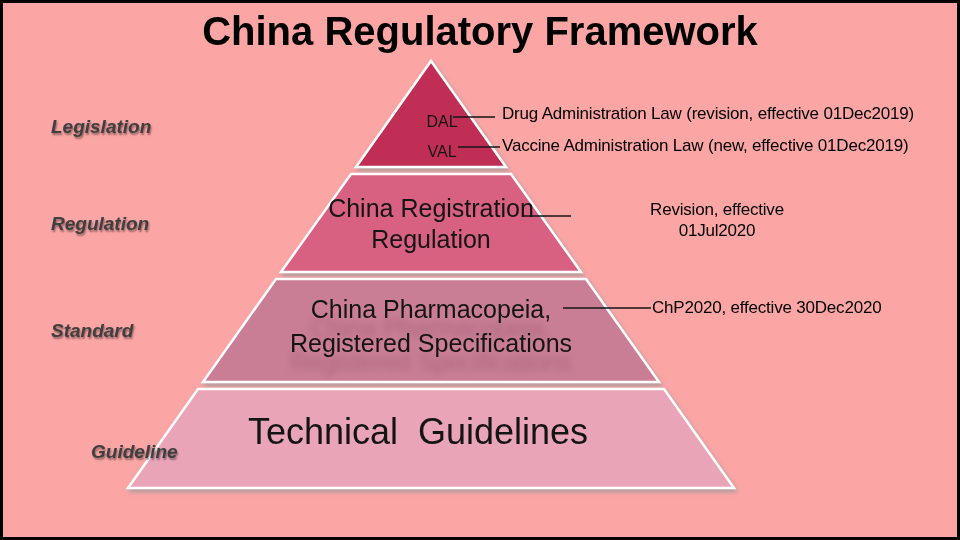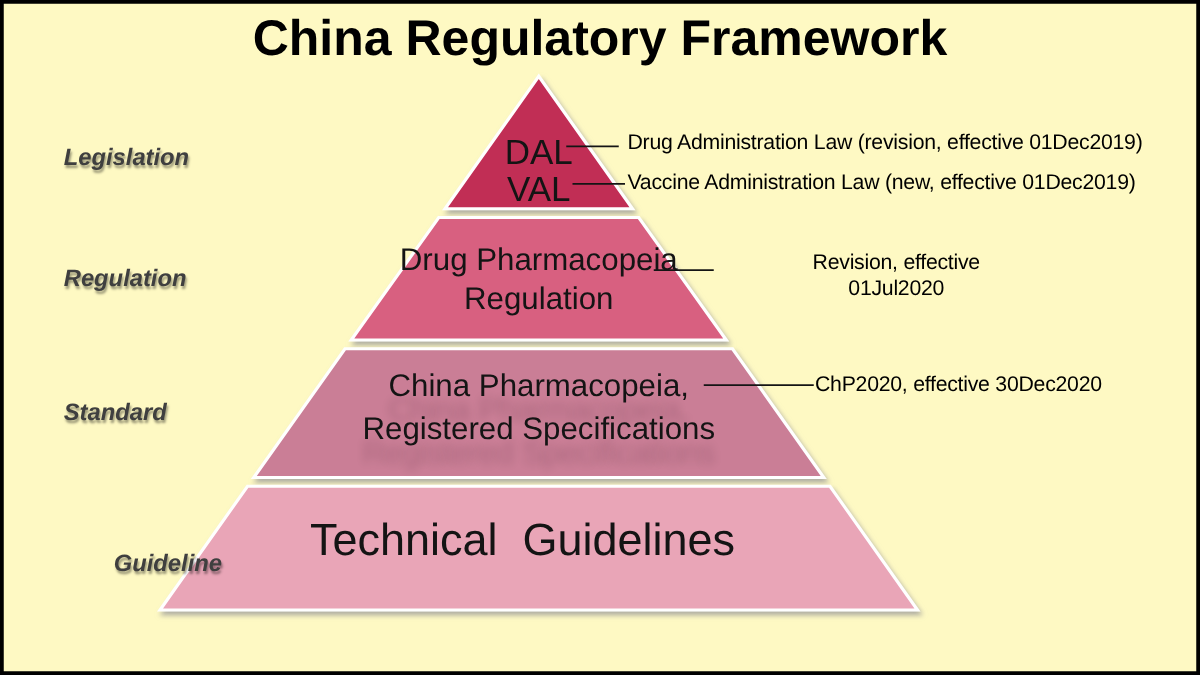--- a/index.html
+++ b/index.html
@@ -2,21 +2,21 @@
 <html><head>
 <meta charset="utf-8">
 <style>
   html, body { margin: 0; padding: 0; background: #fff; }
   .canvas {
     position: relative;
     width: 960px;
     height: 540px;
     box-sizing: border-box;
     border: 3px solid #000;
-    background: #fef9c3;
+    background: #fca5a5;
     overflow: hidden;
     font-family: "Liberation Sans", sans-serif;
   }
   .title {
     position: absolute;
     top: 6px; left: 0; right: 0;
     margin: 0;
     text-align: center;
     font-size: 40px;
     font-weight: bold;
@@ -38,21 +38,21 @@
   .lbl-regulation  { top: 210px; }
   .lbl-standard    { top: 317px; }
   .lbl-guideline   { top: 438px; margin-left: 40px; }
   .tier-text {
     position: absolute;
     text-align: center;
     color: #141414;
     white-space: nowrap;
   }
   .tier-text div { pointer-events: none; }
-  .t1 { left: 353px; top: 104px; width: 150px; font-size: 28px; line-height: 30px; }
+  .t1 { left: 364px; top: 104px; width: 150px; font-size: 16px; line-height: 30px; }
   .t2 { left: 278px; top: 190px; width: 300px; font-size: 25px; line-height: 31px; }
   .t3 { left: 253px; top: 289px; width: 350px; font-size: 25px; line-height: 34px;
         text-shadow: 0 19px 7px rgba(40,10,25,0.18); }
   .t4 { left: 170px; top: 408px; width: 490px; font-size: 36px; word-spacing: 10px; }
   .annotation {
     position: absolute;
     font-size: 17px;
     color: #000;
     letter-spacing: -0.2px;
     white-space: nowrap;
@@ -90,21 +90,21 @@
   <div class="side-label lbl-regulation">Regulation</div>
   <div class="side-label lbl-standard">Standard</div>
   <div class="side-label lbl-guideline">Guideline</div>
 
   <div class="tier-text t1">
     <div>DAL</div>
     <div>VAL</div>
   </div>
 
   <div class="tier-text t2">
-    <div>Drug Pharmacopeia</div>
+    <div>China Registration</div>
     <div>Regulation</div>
   </div>
 
   <div class="tier-text t4">
     <div>Technical Guidelines</div>
   </div>
 
   <div class="tier-text t3">
     <div>China Pharmacopeia,</div>
     <div>Registered Specifications</div>

